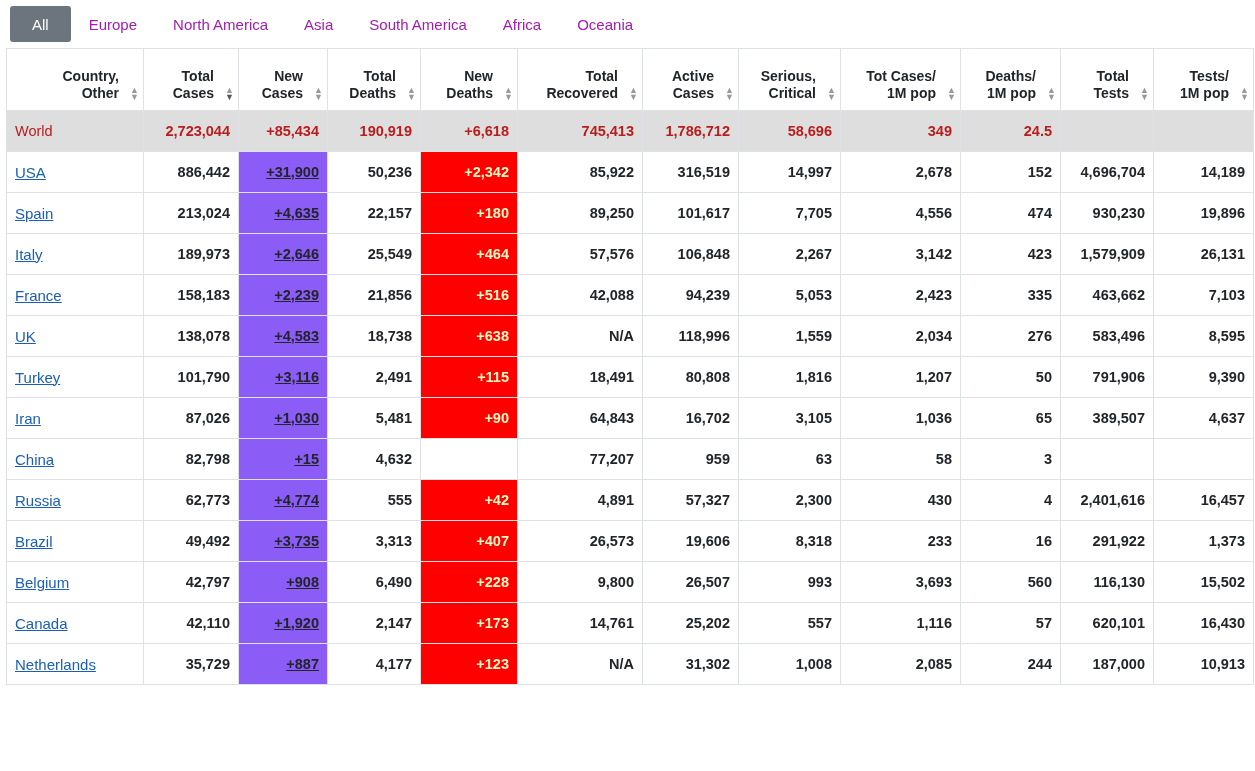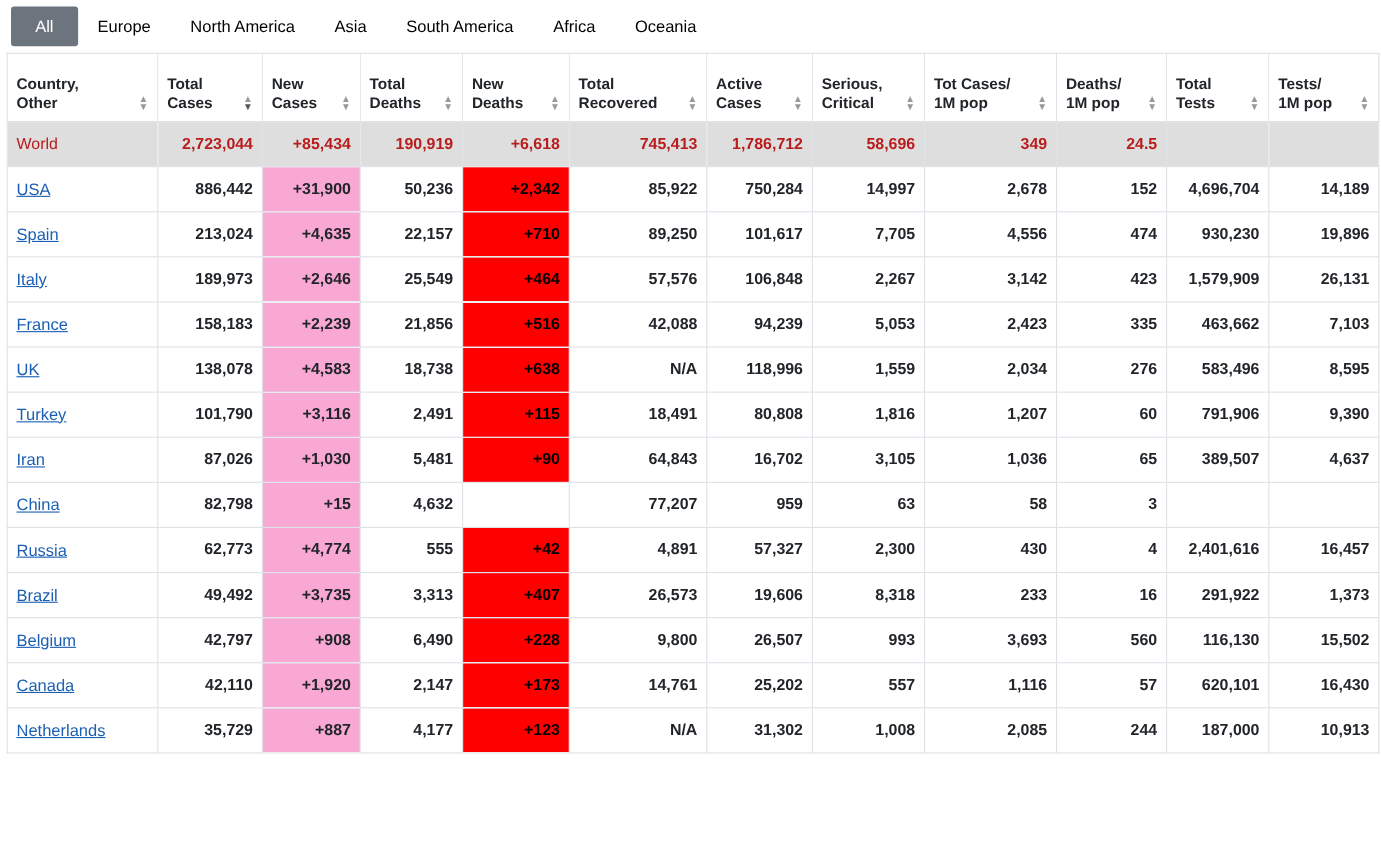--- a/index.html
+++ b/index.html
@@ -24,21 +24,21 @@
     height: 48px;
     padding-left: 10px;
     background: #ffffff;
   }
   .tab {
     display: flex;
     align-items: center;
     justify-content: center;
     padding: 0 18px;
     font-size: 15px;
-    color: #000000;
+    color: #a21caf;
     cursor: pointer;
     background: transparent;
     border: none;
     font-family: "Liberation Sans", sans-serif;
     white-space: nowrap;
   }
   .tab.active {
     background: #6c757d;
     color: #ffffff;
     border-radius: 3px;
@@ -57,21 +57,21 @@
   }
   thead th {
     border: 1px solid #dee2e6;
     border-top: 1px solid #dee2e6;
     background: #ffffff;
     color: #212529;
     font-weight: bold;
     font-size: 14px;
     vertical-align: bottom;
     padding: 7px 8px 8px 8px;
-    text-align: left;
+    text-align: right;
     position: relative;
     line-height: 17px;
     height: 62px;
   }
   thead th .hdr-wrap {
     display: block;
     padding-right: 16px;
   }
   .sort-ico {
     position: absolute;
@@ -110,24 +110,24 @@
     font-weight: bold;
     color: #b91c1c;
   }
   tbody tr.world td.country { text-align: left; font-weight: normal; }
   a.clink {
     color: #1a5fb4;
     text-decoration: underline;
     font-weight: normal;
     font-size: 15px;
   }
-  td.newcases { background: #f9a8d4; }
+  td.newcases { background: #8b5cf6; text-decoration: underline; }
   td.newdeaths {
     background: #ff0000;
-    color: #000000;
+    color: #fef9c3;
   }
   td.newdeaths.empty { background: #ffffff; color: #212529; }
 
   
   col.c0 { width: 137px; }
   col.c1 { width: 95px; }
   col.c2 { width: 89px; }
   col.c3 { width: 93px; }
   col.c4 { width: 97px; }
   col.c5 { width: 125px; }
@@ -271,33 +271,33 @@
           <td></td>
           <td></td>
         </tr>
         <tr class="">
           <td class="country"><a class="clink" href="#">USA</a></td>
           <td>886,442</td>
           <td class="newcases">+31,900</td>
           <td>50,236</td>
           <td class="newdeaths">+2,342</td>
           <td>85,922</td>
-          <td>750,284</td>
+          <td>316,519</td>
           <td>14,997</td>
           <td>2,678</td>
           <td>152</td>
           <td>4,696,704</td>
           <td>14,189</td>
         </tr>
         <tr class="">
           <td class="country"><a class="clink" href="#">Spain</a></td>
           <td>213,024</td>
           <td class="newcases">+4,635</td>
           <td>22,157</td>
-          <td class="newdeaths">+710</td>
+          <td class="newdeaths">+180</td>
           <td>89,250</td>
           <td>101,617</td>
           <td>7,705</td>
           <td>4,556</td>
           <td>474</td>
           <td>930,230</td>
           <td>19,896</td>
         </tr>
         <tr class="">
           <td class="country"><a class="clink" href="#">Italy</a></td>
@@ -344,21 +344,21 @@
         <tr class="">
           <td class="country"><a class="clink" href="#">Turkey</a></td>
           <td>101,790</td>
           <td class="newcases">+3,116</td>
           <td>2,491</td>
           <td class="newdeaths">+115</td>
           <td>18,491</td>
           <td>80,808</td>
           <td>1,816</td>
           <td>1,207</td>
-          <td>60</td>
+          <td>50</td>
           <td>791,906</td>
           <td>9,390</td>
         </tr>
         <tr class="">
           <td class="country"><a class="clink" href="#">Iran</a></td>
           <td>87,026</td>
           <td class="newcases">+1,030</td>
           <td>5,481</td>
           <td class="newdeaths">+90</td>
           <td>64,843</td>

